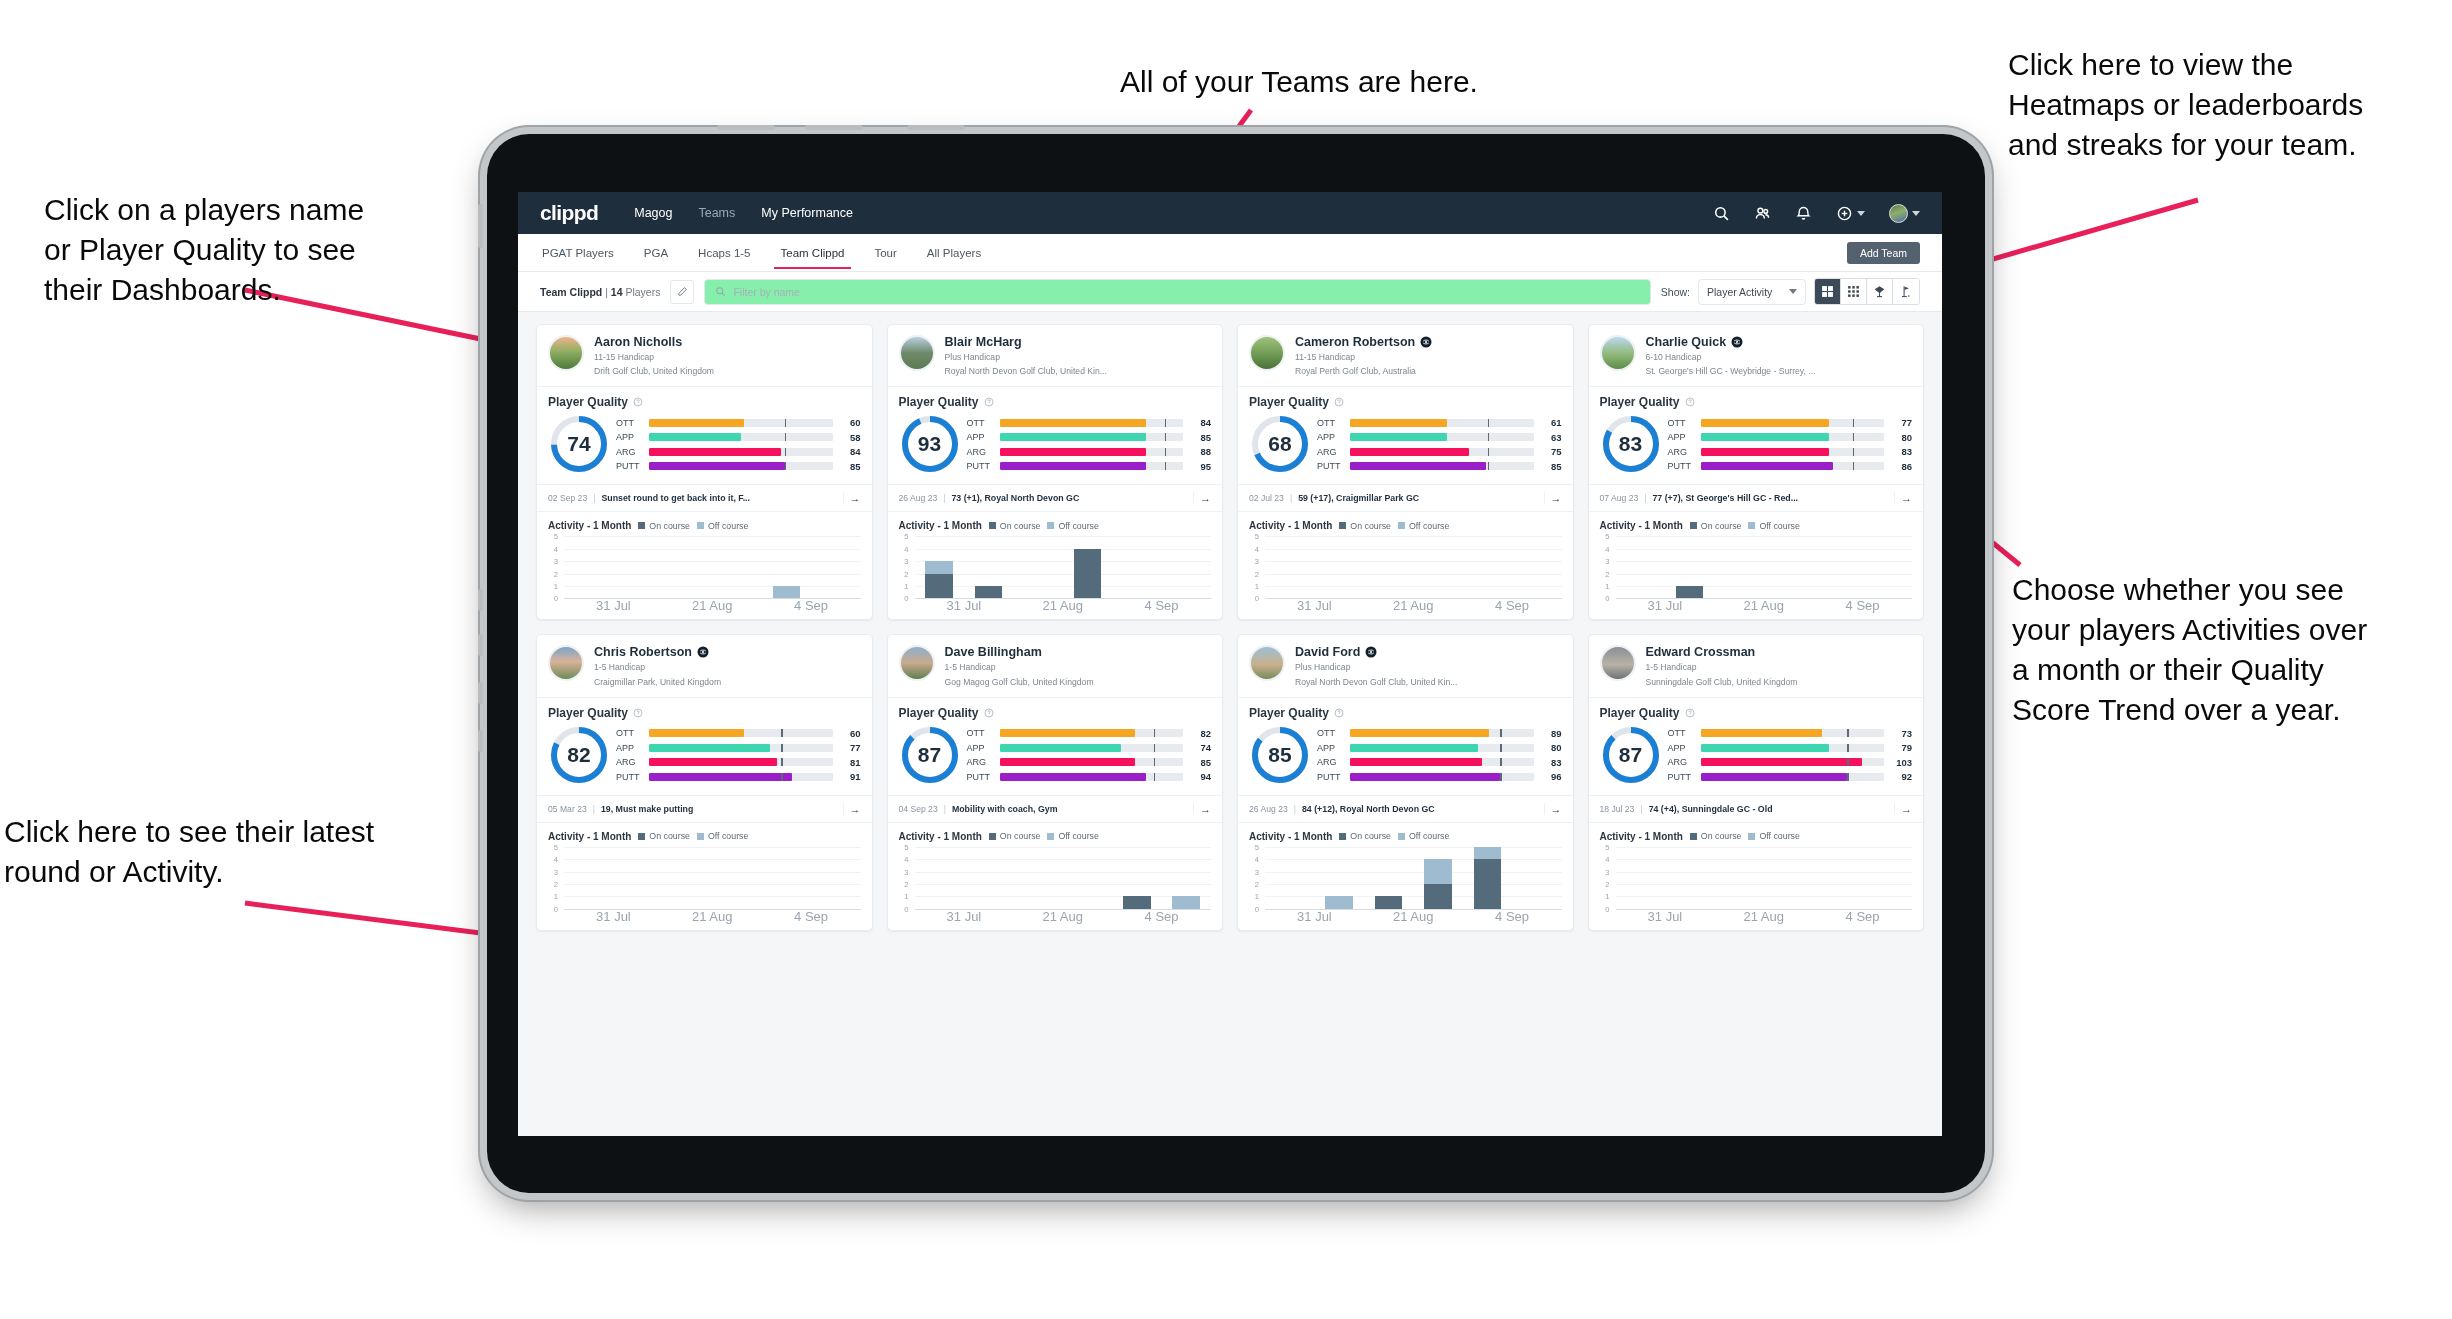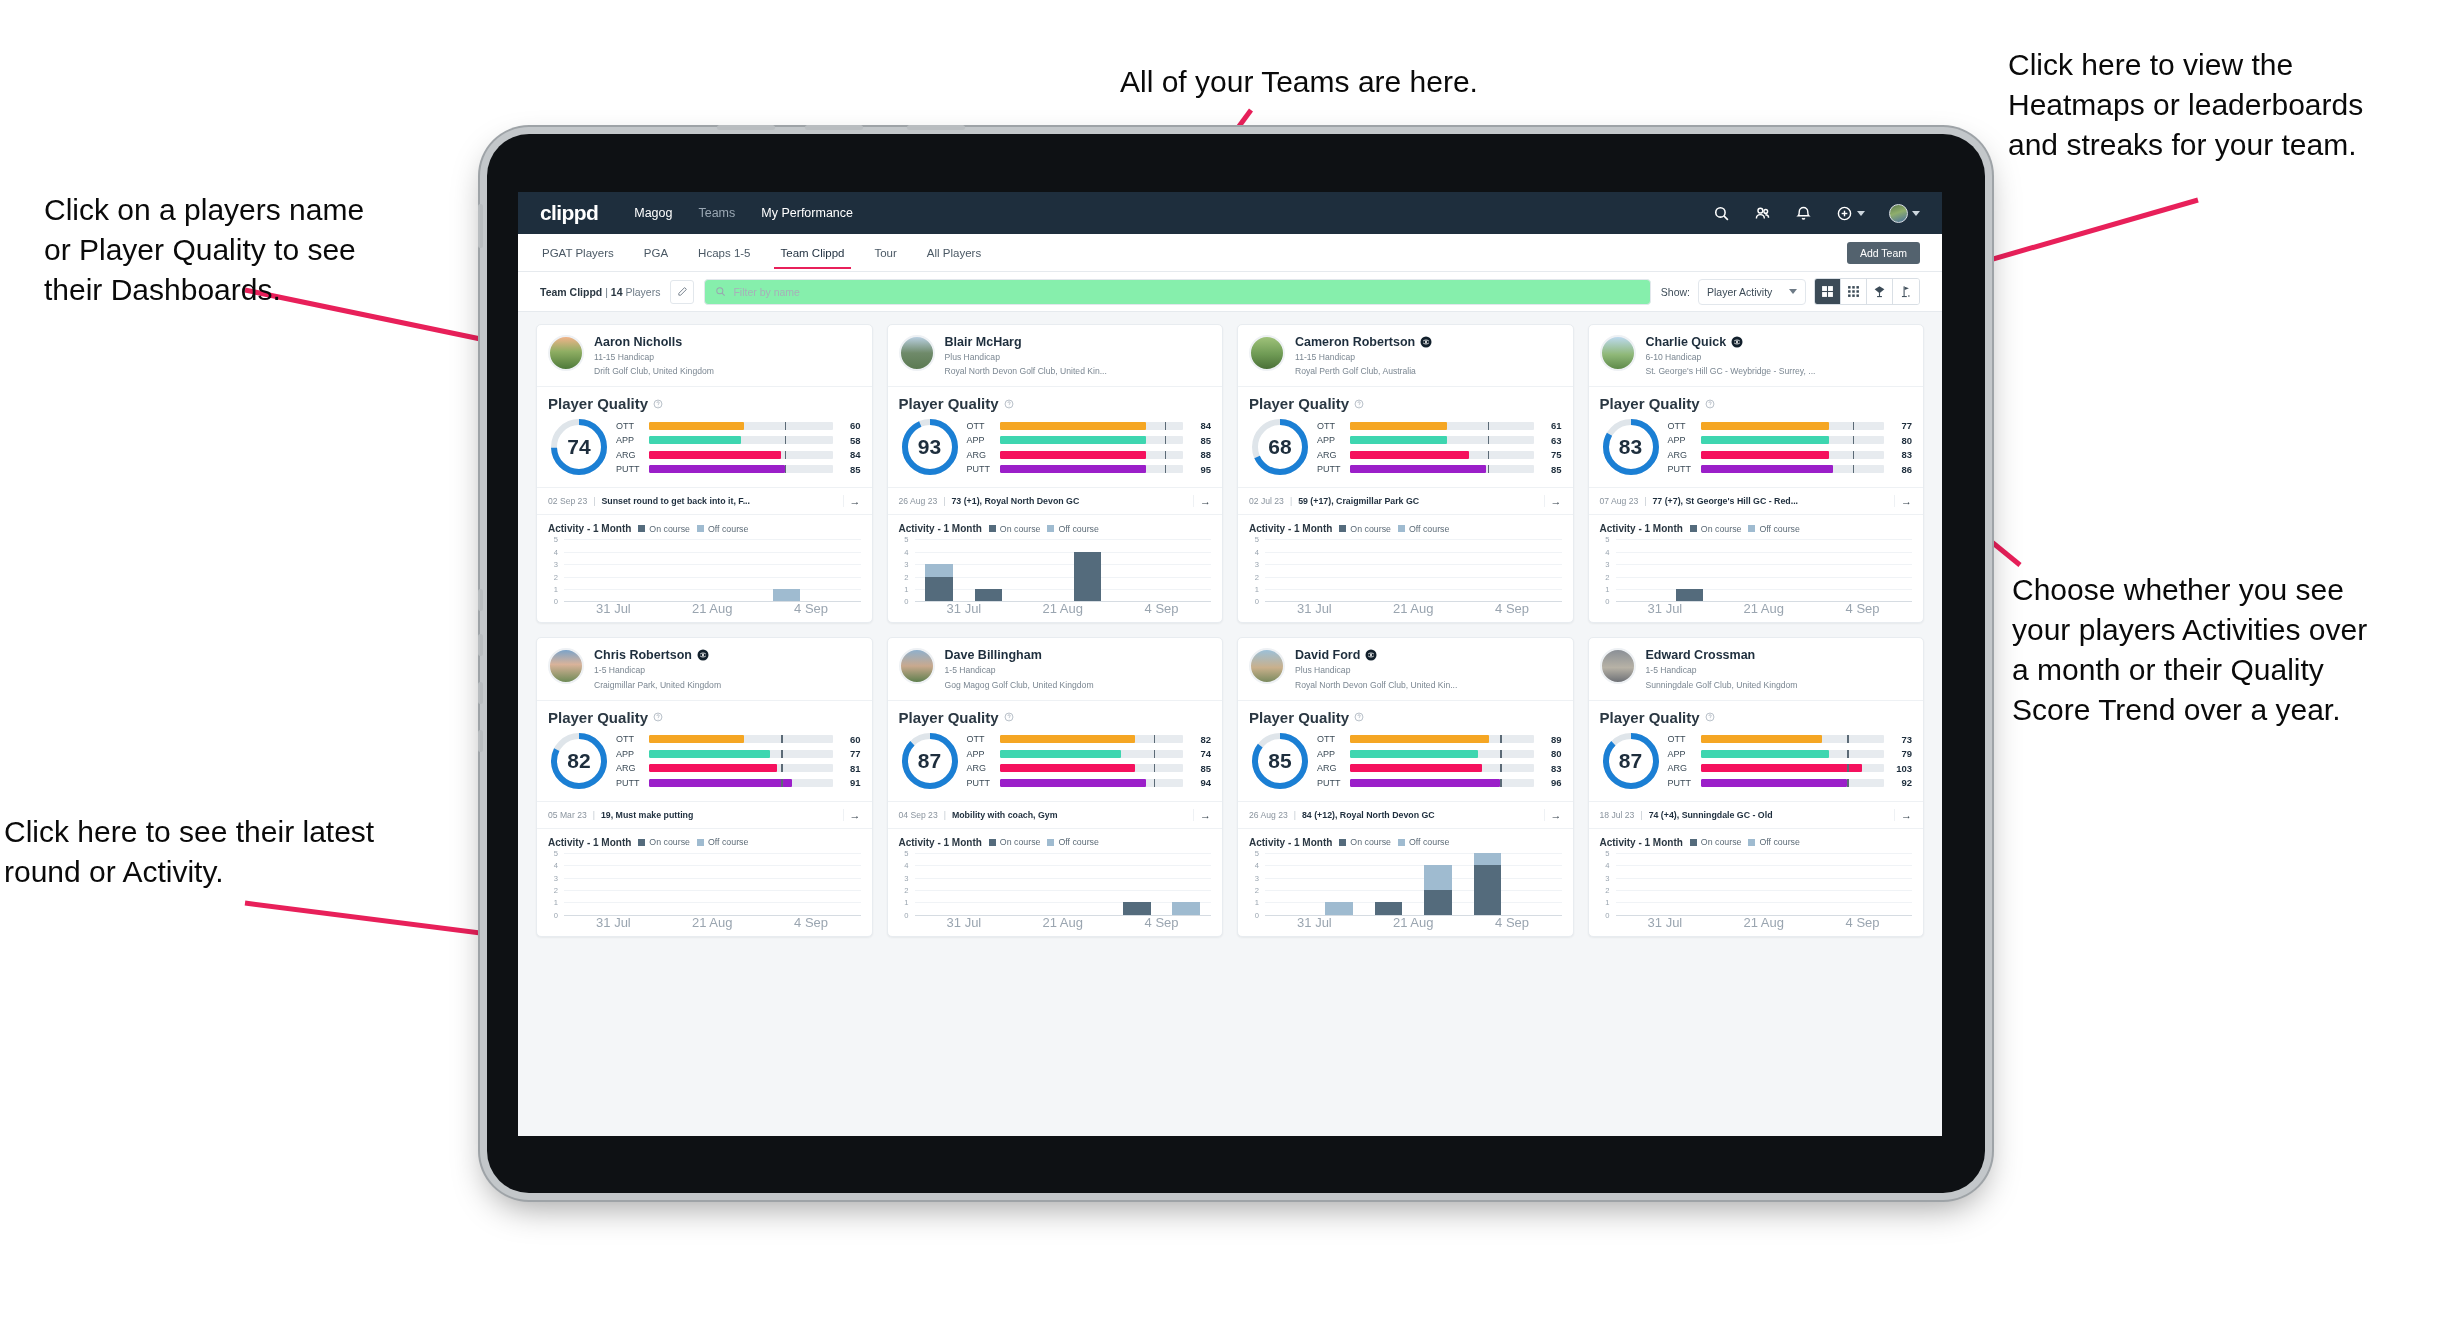--- a/index.html
+++ b/index.html
@@ -155,21 +155,21 @@
     width: 36px; height: 36px; border-radius: 50%; flex: none;
     border: 2px solid #eef1f4;
   }
   .pname { font-size: 12.5px; font-weight: bold; color: #1e2e3d; display: flex; align-items: center; gap: 5px; }
   .badge-ic { width: 12px; height: 12px; flex: none; }
   .pmeta { font-size: 8.6px; color: #7b8792; margin-top: 2px; line-height: 1.42;
            white-space: nowrap; overflow: hidden; text-overflow: ellipsis; max-width: 218px; }
   .divider { height: 1px; background: #eef1f4; }
 
   .pq-head { display: flex; align-items: center; gap: 5px; padding: 8px 11px 2px; }
-  .pq-title { font-size: 15px; font-weight: bold; color: #2a3742; text-align: center; }
+  .pq-title { font-size: 12px; font-weight: bold; color: #2a3742; text-align: center; }
   .q-ic { width: 10px; height: 10px; color: #a9b3bd; }
 
   .pq-body { display: flex; align-items: center; padding: 2px 11px 9px; gap: 6px; }
   .ring { width: 62px; height: 62px; flex: none; position: relative; }
   .ring svg { width: 100%; height: 100%; transform: rotate(-90deg); }
   .ring .val {
     position: absolute; inset: 0; display: flex; align-items: center; justify-content: center;
     font-size: 21px; font-weight: bold; color: #1e2e3d;
   }
   .bars { flex: 1; display: flex; flex-direction: column; gap: 3.5px; }

